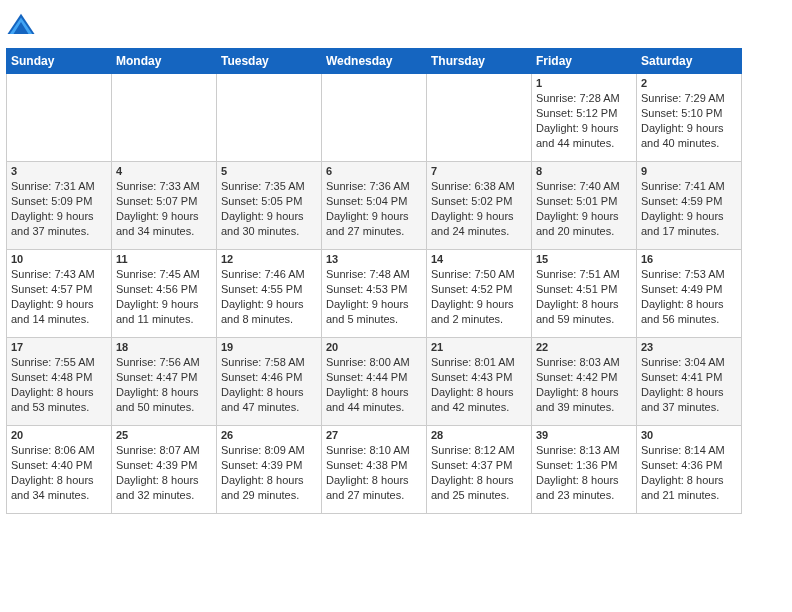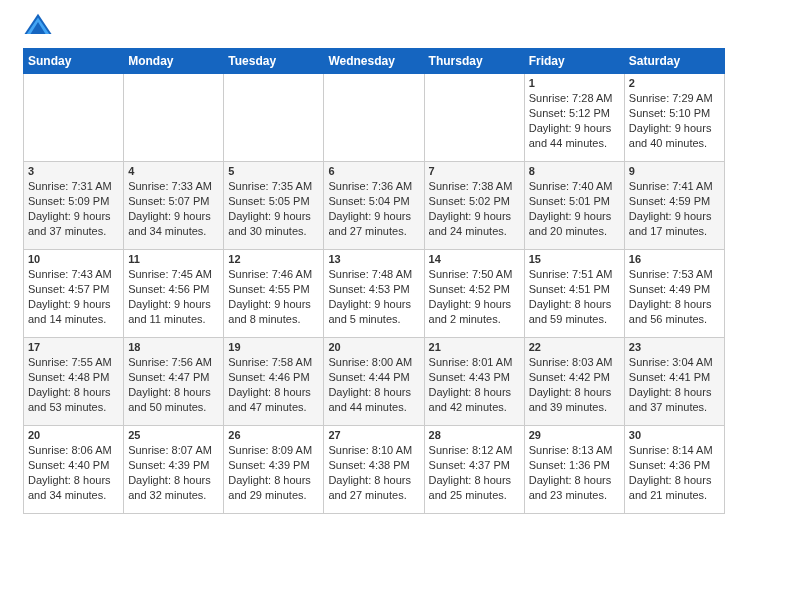--- a/index.html
+++ b/index.html
@@ -6,21 +6,21 @@
     body {
       width: 792px;
       height: 612px;
       font-family: Arial, sans-serif;
       background: #fff;
       overflow: hidden;
     }
     .page {
       width: 748px;
       height: 612px;
-      padding: 10px 23px;
+      padding: 10px 6px;
     }
     .header {
       display: flex;
       justify-content: space-between;
       align-items: flex-start;
       margin-bottom: 8px;
     }
     .logo {
       display: flex;
       align-items: center;
@@ -164,21 +164,21 @@
 Daylight: 9 hours and 30 minutes.</div>
           </td>
           <td>
             <span class="day-num">6</span>
             <div class="cell-text">Sunrise: 7:36 AM
 Sunset: 5:04 PM
 Daylight: 9 hours and 27 minutes.</div>
           </td>
           <td>
             <span class="day-num">7</span>
-            <div class="cell-text">Sunrise: 7:38 AM
+            <div class="cell-text">Sunrise: 6:38 AM
 Sunset: 5:02 PM
 Daylight: 9 hours and 24 minutes.</div>
           </td>
           <td>
             <span class="day-num">8</span>
             <div class="cell-text">Sunrise: 7:40 AM
 Sunset: 5:01 PM
 Daylight: 9 hours and 20 minutes.</div>
           </td>
           <td>
@@ -301,21 +301,21 @@
 Sunset: 4:38 PM
 Daylight: 8 hours and 27 minutes.</div>
           </td>
           <td>
             <span class="day-num">28</span>
             <div class="cell-text">Sunrise: 8:12 AM
 Sunset: 4:37 PM
 Daylight: 8 hours and 25 minutes.</div>
           </td>
           <td>
-            <span class="day-num">29</span>
+            <span class="day-num">39</span>
             <div class="cell-text">Sunrise: 8:13 AM
 Sunset: 1:36 PM
 Daylight: 8 hours and 23 minutes.</div>
           </td>
           <td>
             <span class="day-num">30</span>
             <div class="cell-text">Sunrise: 8:14 AM
 Sunset: 4:36 PM
 Daylight: 8 hours and 21 minutes.</div>
           </td>

